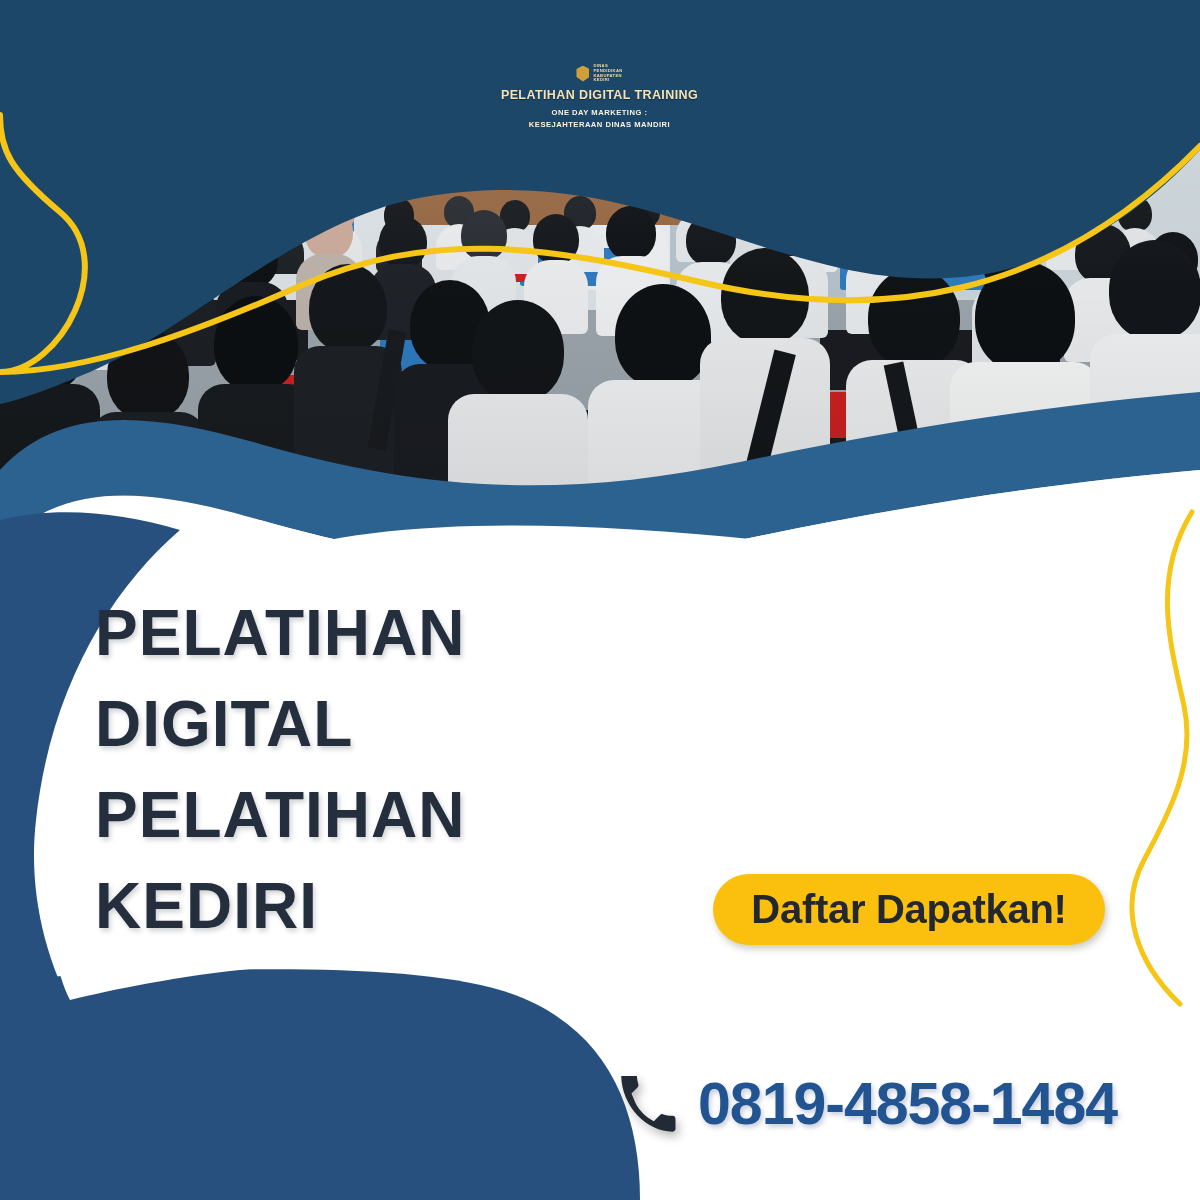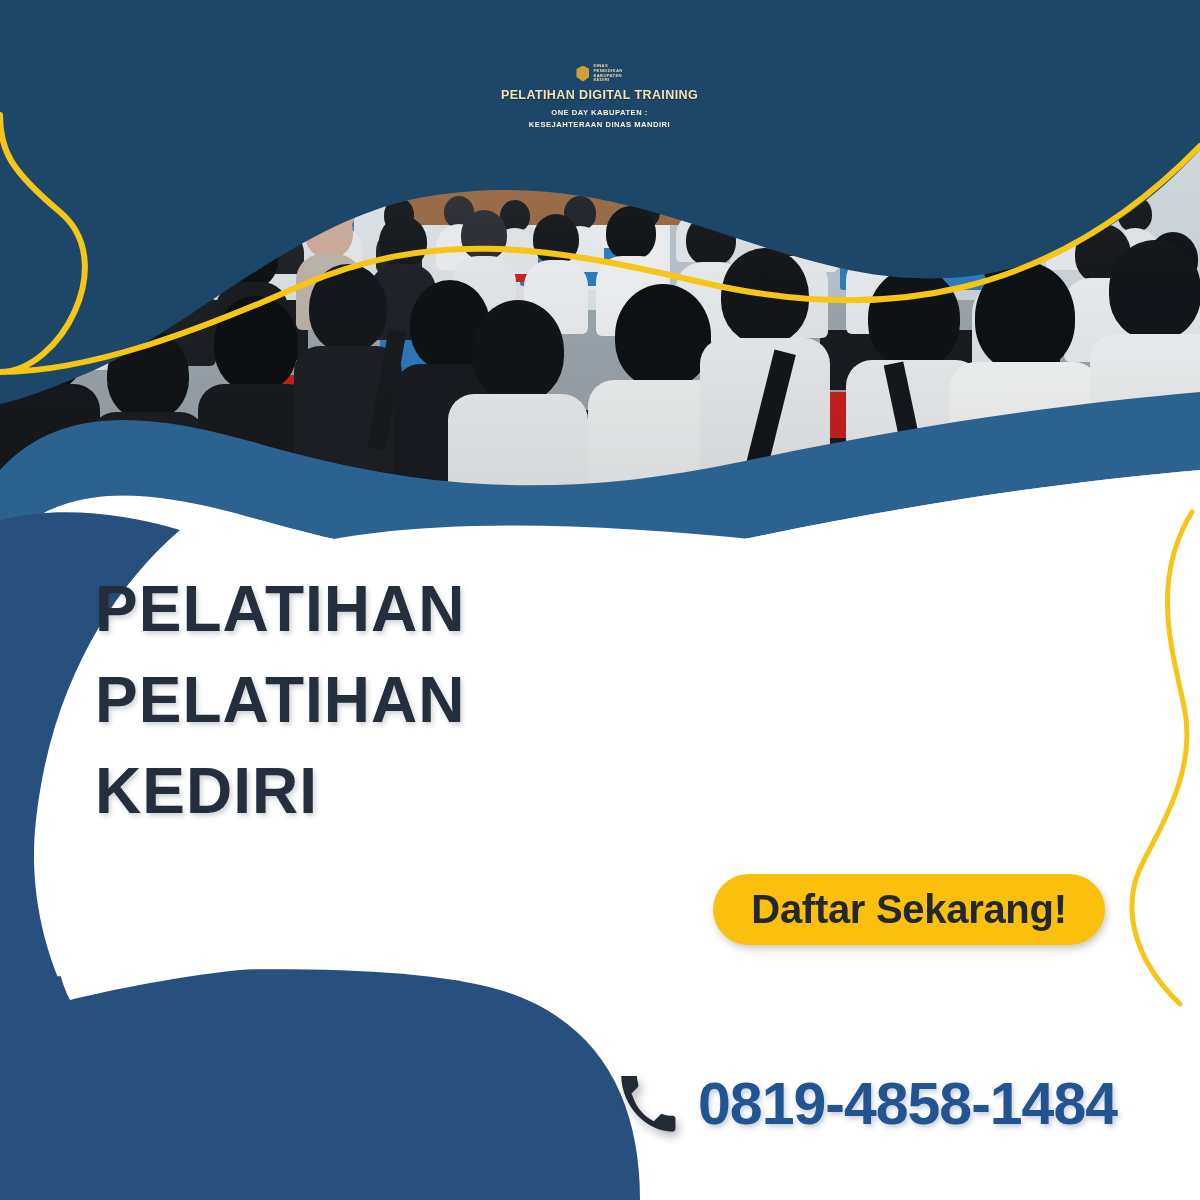--- a/index.html
+++ b/index.html
@@ -94,21 +94,21 @@
   .pres-vest{position:absolute;left:277px;top:172px;width:17px;height:34px;background:#1a1d22;}
 
   
   .photo-grade{position:absolute;inset:0;background:linear-gradient(180deg,rgba(255,255,255,.10) 0%,rgba(0,0,0,.04) 55%,rgba(0,0,0,.12) 100%);}
 
   
   .svg-layer{position:absolute;left:0;top:0;width:1200px;height:1200px;pointer-events:none;}
 
   
   #headline{
-    position:absolute;left:95px;top:564px;width:520px;
+    position:absolute;left:95px;top:588px;width:520px;
     font-size:64px;line-height:91px;font-weight:bold;
     color:#242e3d;letter-spacing:1px;
     text-shadow:2px 3px 5px rgba(40,50,65,.22);
   }
   #headline div{white-space:nowrap;}
 
   #desc{
     position:absolute;left:630px;top:694px;width:510px;
     text-align:center;font-size:35px;line-height:45px;font-weight:bold;
     color:#2d3846;letter-spacing:-.2px;
@@ -172,21 +172,21 @@
       <div class="banner-logo-row">
         <div class="banner-crest"></div>
         <div class="banner-org">
           <div>DINAS</div>
           <div>PENDIDIKAN</div>
           <div>KABUPATEN</div>
           <div>KEDIRI</div>
         </div>
       </div>
       <div class="banner-t1">PELATIHAN DIGITAL TRAINING</div>
-      <div class="banner-t2">ONE DAY KABUPATEN :</div>
+      <div class="banner-t2">ONE DAY MARKETING :</div>
       <div class="banner-t3">KESEJAHTERAAN DINAS MANDIRI</div>
       <div class="banner-icon"></div>
       <div class="banner-icon2"></div>
     </div>
 
     <div class="tv"></div>
     <div class="tv-red"></div>
     <div class="tv-side"></div>
     <div class="tv-main"></div>
     <div class="tv-field"></div>
@@ -411,28 +411,29 @@
 
     <path d="M0,980 L0,1200 L640,1200 C640,1100 600,1020 500,990 C400,960 180,968 0,980 Z" fill="#27507E"></path>
 
     <path d="M50,900 C40,760 110,610 250,560 C380,516 560,520 760,540 C960,560 1120,520 1200,496 L1200,1200 L1200,1200 L660,1200 C660,1080 600,1000 470,974 C330,946 150,980 70,1000 C56,972 52,938 50,900 Z" fill="#ffffff"></path>
 
     <path fill="none" stroke="#F5C518" stroke-width="5" stroke-linecap="round" d="M1192,512 C1150,580 1172,650 1184,706 C1196,762 1170,812 1144,860 C1118,908 1136,962 1180,1004"></path>
   </svg>
 
   <div id="headline">
     <div>PELATIHAN</div>
+    <div>DIGITAL</div>
     <div>PELATIHAN</div>
     <div>KEDIRI</div>
   </div>
 
   <div id="desc">
   </div>
 
-  <button id="cta">Daftar Sekarang!</button>
+  <button id="cta">Daftar Dapatkan!</button>
 
 
   <div id="phone-wrap">
     <svg id="phone-icon" viewBox="0 0 24 24">
       <path fill="#222A36" d="M6.6 10.8c1.9 3.7 4.9 6.7 8.6 8.6l2.9-2.9c.4-.4.9-.5 1.3-.3 1.4.5 3 .7 4.6.7.7 0 1.3.6 1.3 1.3V23c0 .7-.6 1.3-1.3 1.3C11.9 24.3 0 12.4 0 -2.3 0 -3 .6 -3.6 1.3 -3.6H6c.7 0 1.3.6 1.3 1.3 0 1.6.3 3.2.7 4.6.1.5 0 1-.3 1.3l-2.9 2.9z" transform="translate(0.5,1.5) scale(0.92)"></path>
     </svg>
     <div id="phone-num">0819-4858-1484</div>
   </div>
 
 </div>

